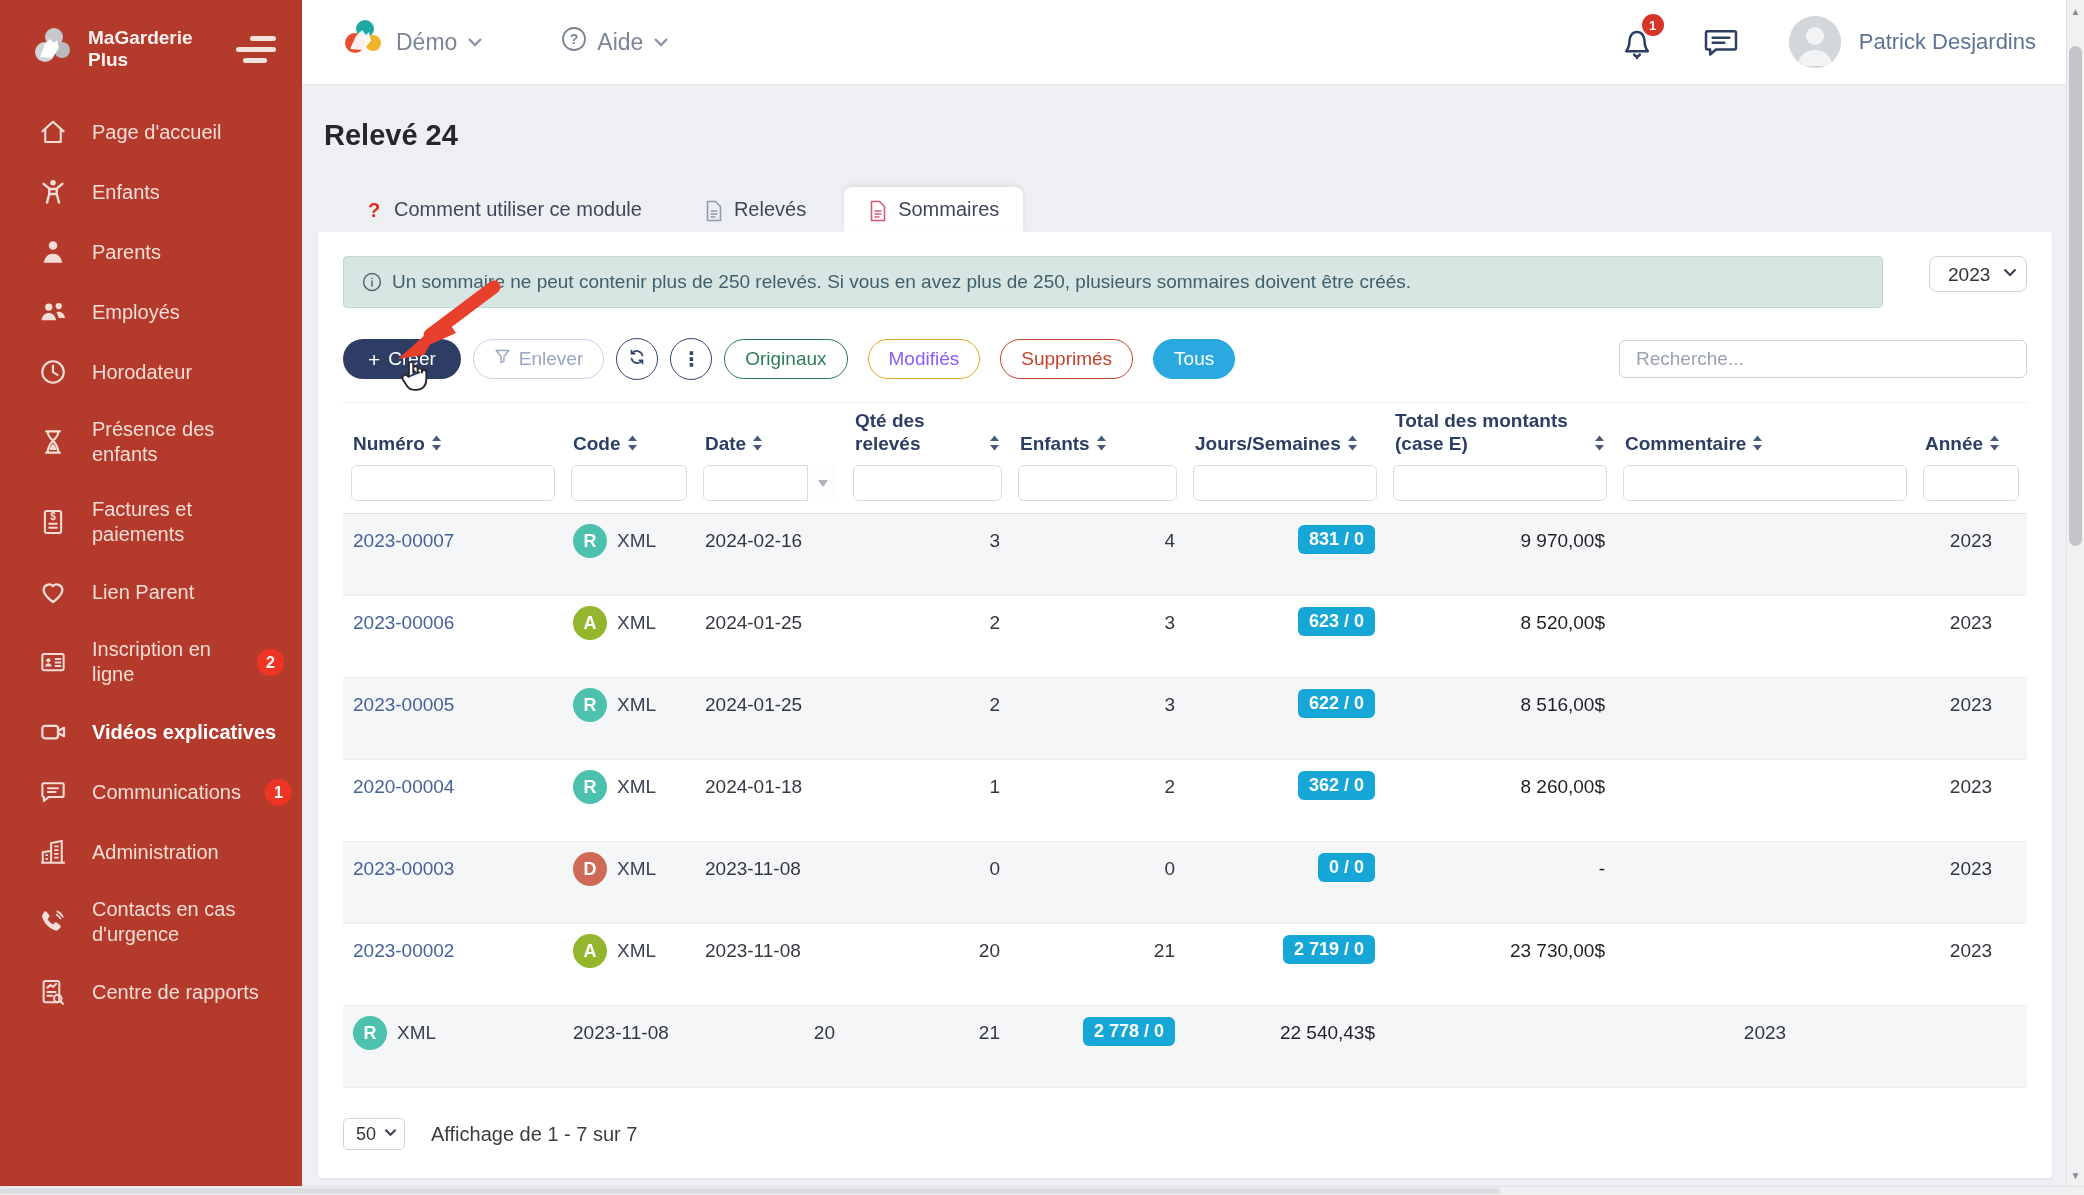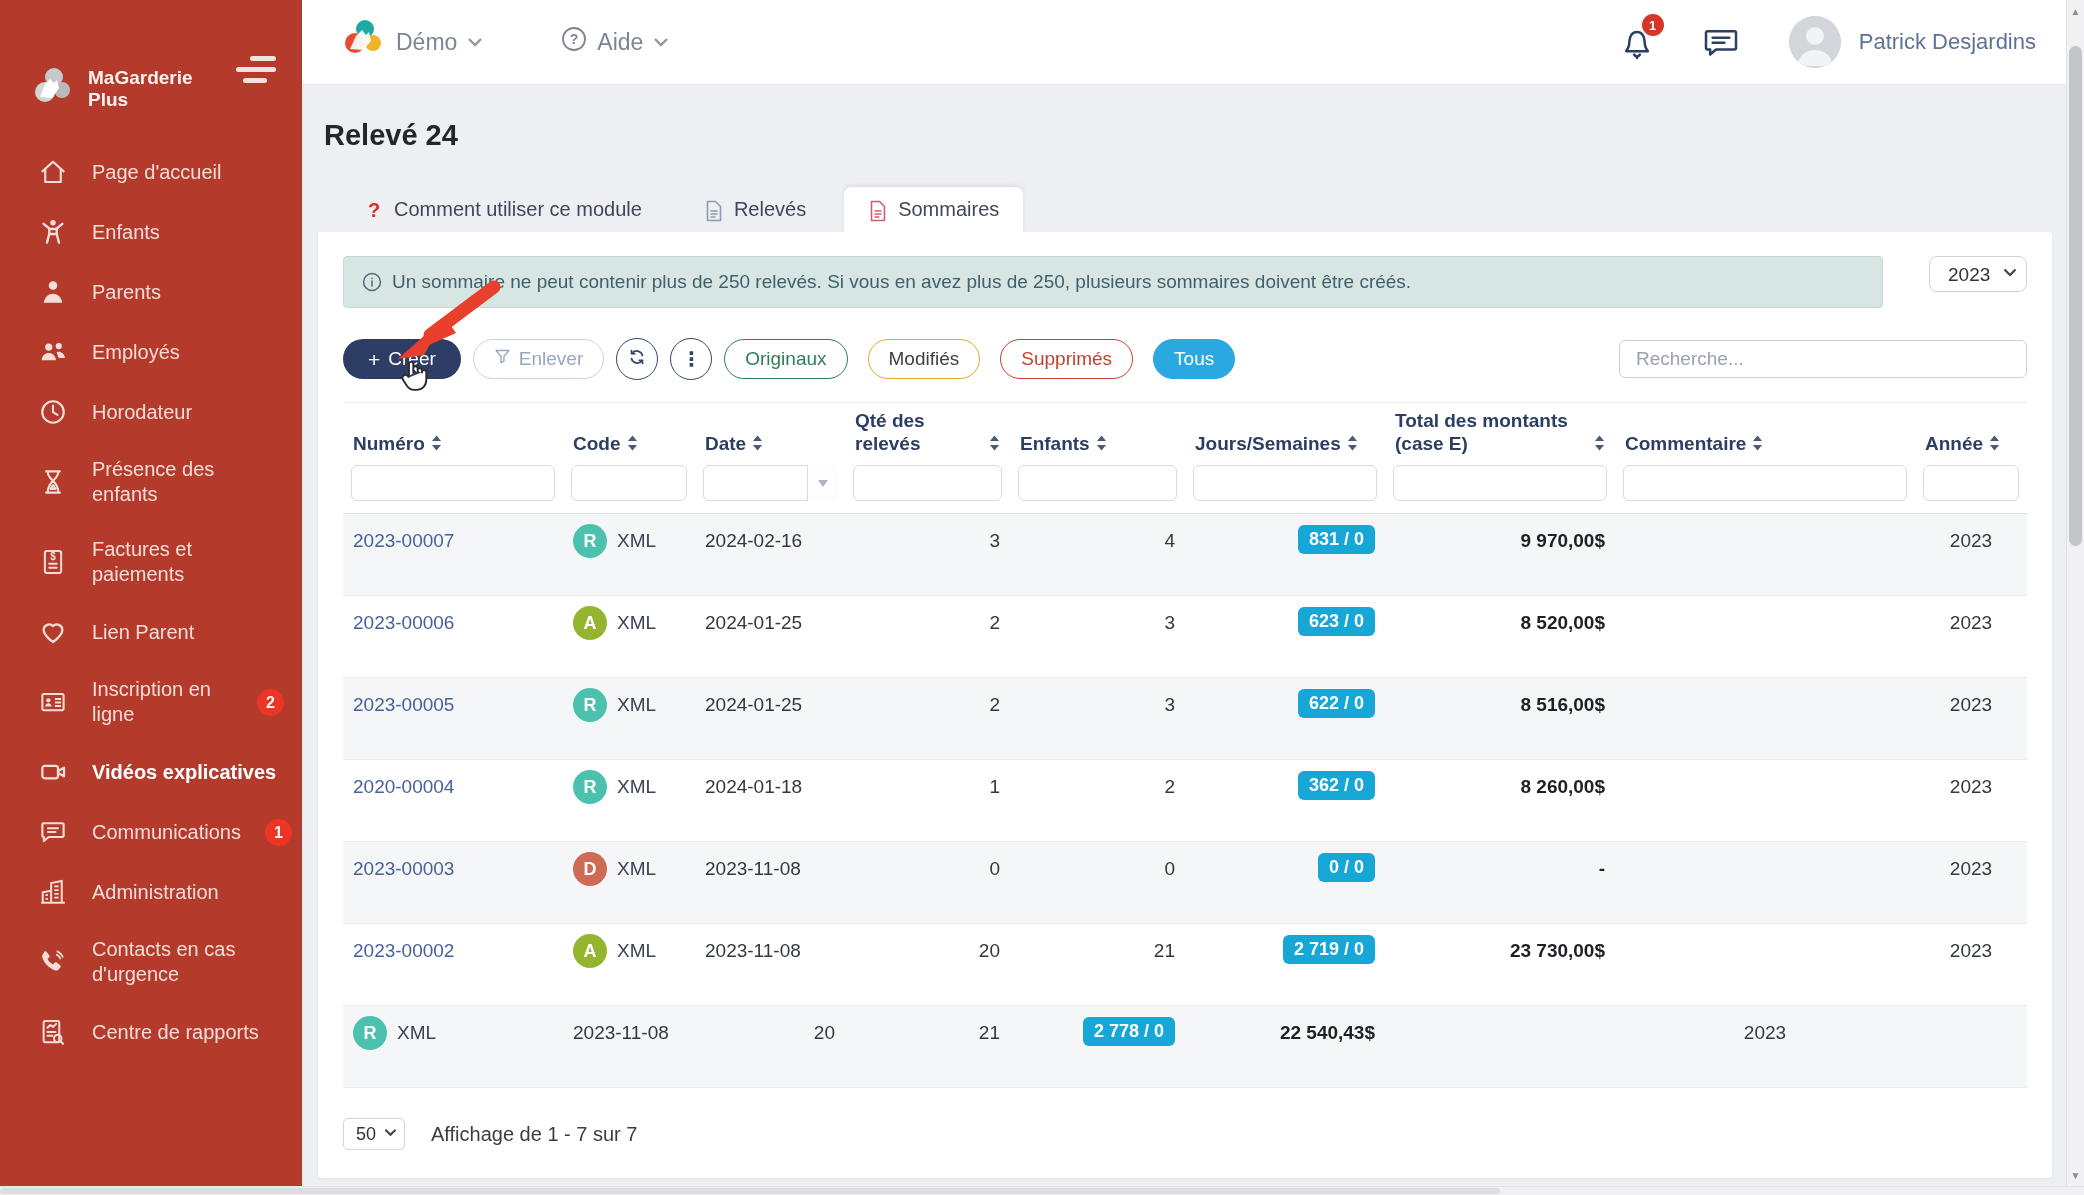--- a/index.html
+++ b/index.html
@@ -3,21 +3,21 @@
 <meta charset="utf-8">
 <style>
   * { margin:0; padding:0; box-sizing:border-box; }
   html,body { width:2084px; height:1195px; overflow:hidden; }
   body { font-family:"Liberation Sans","DejaVu Sans",sans-serif; background:#edeff3; display:flex; flex-direction:column; }
   .app-row { display:flex; height:1186px; }
 
   
   .sidebar { width:302px; background:#b43b2b; color:#f3ddd8; flex:none; display:flex; flex-direction:column; }
   .side-head { display:flex; align-items:center; padding:24px 26px 14px 30px; }
-  .brand { display:flex; align-items:center; gap:12px; flex:1;margin-top:40px; }
+  .brand { display:flex; align-items:center; gap:12px; flex:1; }
   .brand-text { font-size:19px; font-weight:700; color:#fdf3f1; line-height:22px; }
   .hamburger { width:42px; cursor:pointer; display:flex; flex-direction:column; gap:6px; align-items:flex-end; }
   .hamburger i { display:block; height:5px; border-radius:3px; background:#f2e3df; }
   .hamburger i:nth-child(1){ width:26px; }
   .hamburger i:nth-child(2){ width:40px; }
   .hamburger i:nth-child(3){ width:24px; align-self:center; }
   nav.menu { padding-top:14px; }
   .side-item { display:flex; align-items:center; gap:24px; padding:15px 18px 15px 38px; font-size:20px; cursor:pointer; line-height:25px; }
   .side-item .s-ic { width:30px; height:30px; flex:none; color:#f3ddd8; }
   .side-item .s-ic svg { width:100%; height:100%; }
@@ -82,21 +82,21 @@
   .date-split .dsbtn { position:absolute; right:8px; top:0; width:30px; height:36px; border-left:1px solid #d7dce4; display:flex; align-items:center; justify-content:center; color:#9aa2ae; cursor:pointer; background:#fdfdfe; border-radius:0 6px 6px 0; }
   .drow { height:82px; border-bottom:1px solid #ecedef; font-size:19px; color:#33373f; }
   .drow.alt { background:#f5f6f7; }
   .cell { padding:16px 10px 0 10px; display:flex; align-items:flex-start; gap:10px; }
   .c-right { justify-content:flex-end; text-align:right; }
   .c-center { justify-content:center; }
   a.num-link { color:#47619b; text-decoration:none; cursor:pointer; }
   .code-circle { width:34px; height:34px; border-radius:50%; color:#fff; font-weight:700; font-size:18px; display:inline-flex; align-items:center; justify-content:center; margin-top:-6px; }
   a.xml-link { color:#3a4354; text-decoration:none; cursor:pointer; }
   .jbadge { background:#17a7d7; color:#fff; font-weight:700; font-size:18px; border-radius:6px; padding:4px 11px; margin-top:-5px; white-space:nowrap; }
-  .amount { font-weight:700; color:#1e2025; }
+  .amount { font-weight:400; color:#1e2025; }
 
   .pager { display:flex; align-items:center; gap:26px; margin-top:30px; }
   .psel-wrap { position:relative; }
   select.psel { appearance:none; -webkit-appearance:none; width:62px; height:32px; border:1px solid #cfd5dd; border-radius:5px; background:#fff; font-size:18px; color:#333; padding:0 22px 0 12px; font-family:inherit; cursor:pointer; }
   .psel-wrap .sel-chev { top:10px; right:8px; }
   .pager-text { font-size:20px; color:#3a3d42; }
 
   
   .annot-arrow { position:absolute; left:88px; top:192px; width:120px; height:90px; pointer-events:none; }
   .cursor-hand { position:absolute; left:94px; top:272px; width:34px; height:38px; pointer-events:none; }
@@ -366,21 +366,21 @@
                 <path d="M4.5 11.5a6 6 0 0 0 10.6 2.2" stroke-linecap="round"></path>
                   <path d="M15.5 16.5v-3.2h-3.2" stroke-linecap="round" stroke-linejoin="round"></path>
               </svg>
             </span>
           </button>
           <button class="btn btn-circle">
             <span style="font-size:20px; font-weight:700; color:#33466b; letter-spacing:0;">⋮</span>
           </button>
           <span id="filter-chips" style="display:inline-flex; gap:20px;">
               <button class="btn chip" style="border-color: rgb(46, 125, 87); color: rgb(46, 125, 87);">Originaux</button>
-              <button class="btn chip" style="border-color: rgb(223, 169, 38); color: #404040;">Modifiés</button>
+              <button class="btn chip" style="border-color: rgb(223, 169, 38); color: #8b5cf6;">Modifiés</button>
               <button class="btn chip" style="border-color: rgb(195, 66, 47); color: rgb(195, 66, 47);">Supprimés</button>
               <button class="btn chip filled" style="border-color: rgb(41, 169, 224); background: rgb(41, 169, 224);">Tous</button>
             </span>
           <div class="search-wrap">
             <input class="search" type="text" placeholder="Recherche..." style="">
           </div>
         </div>
 
         <div class="tbl">
           <div class="trow thead" id="thead">

